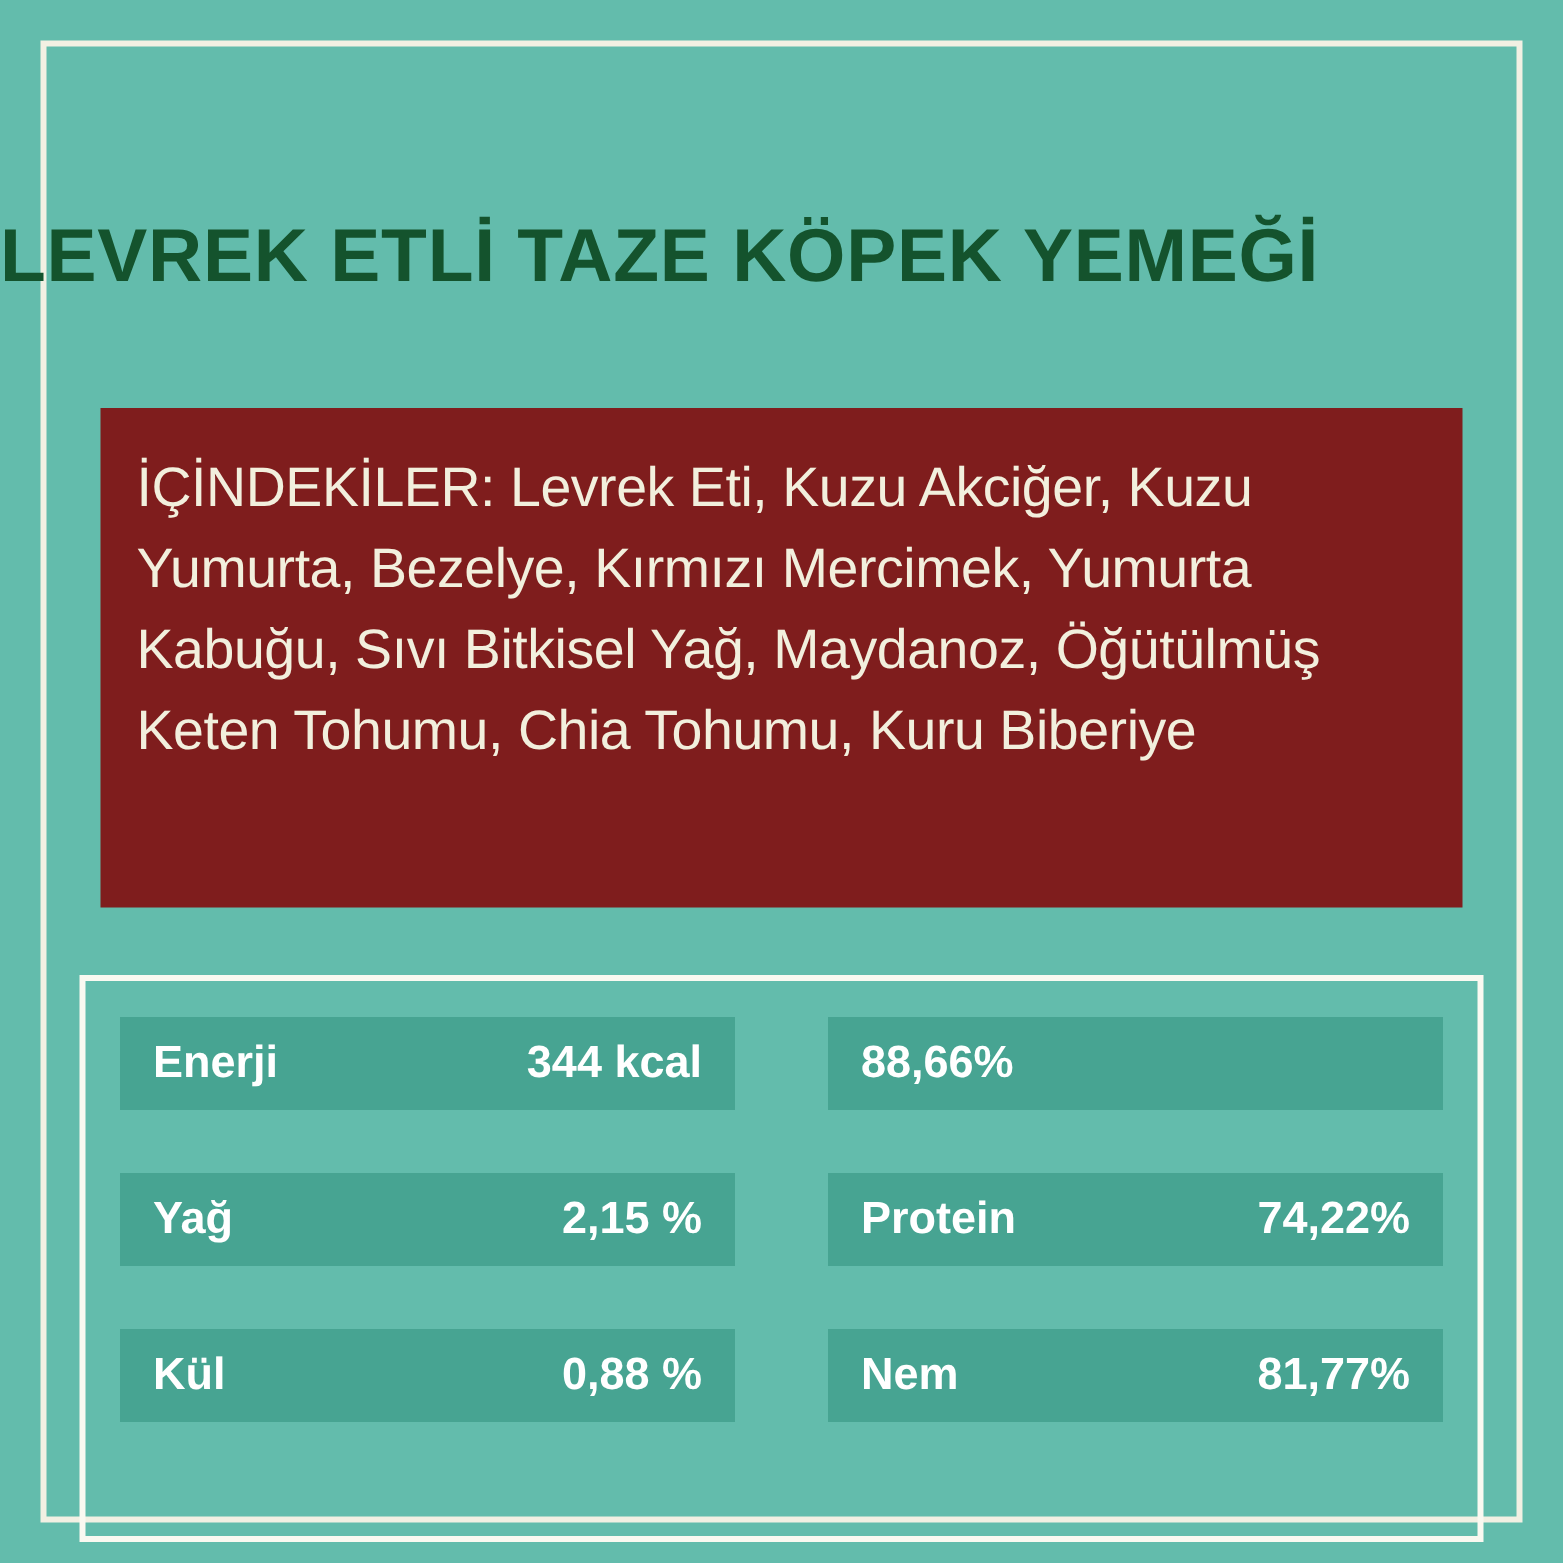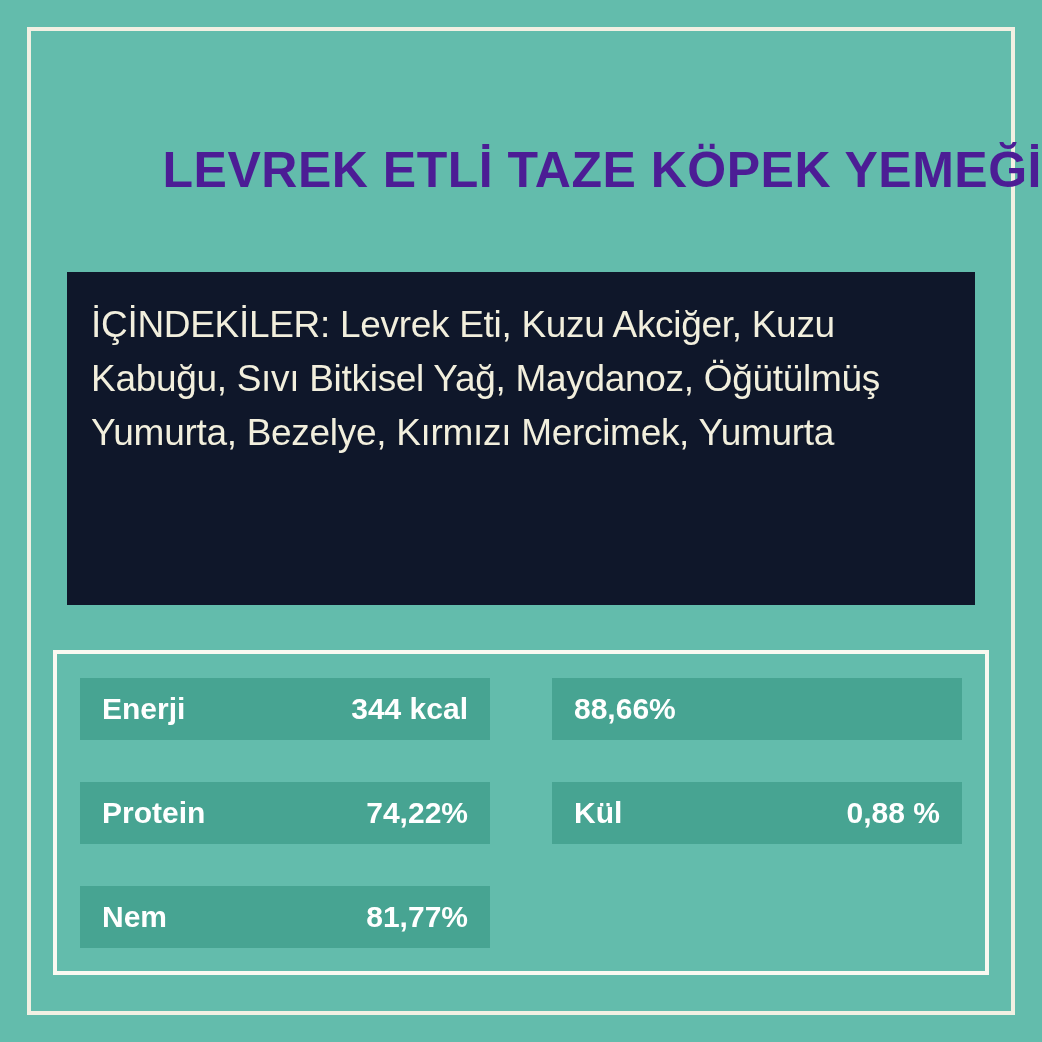--- a/index.html
+++ b/index.html
@@ -21,50 +21,50 @@
     right: 27px;
     bottom: 27px;
     border: 4px solid #F2F0E3;
     pointer-events: none;
   }
   .title {
     position: absolute;
     top: 141px;
     left: 0;
     width: 100%;
-    text-align: right;
+    text-align: left;
     font-size: 50px;
     font-weight: bold;
     letter-spacing: 0.5px;
-    color: #4c1d95;
+    color: #14532d;
     white-space: nowrap;
   }
   .ingredients {
     position: absolute;
     left: 67px;
     top: 272px;
     width: 908px;
     height: 333px;
     box-sizing: border-box;
-    background: #0f172a;
+    background: #7f1d1d;
     color: #F2EFDD;
     padding: 26px 24px 30px 24px;
     font-size: 37px;
     line-height: 54px;
     letter-spacing: -0.3px;
   }
   .ingredients .line {
     white-space: nowrap;
   }
   .nutrition {
     position: absolute;
     left: 53px;
     top: 650px;
     width: 936px;
-    height: 325px;
+    height: 378px;
     box-sizing: border-box;
     border: 4px solid #FAF9F1;
     padding: 24px 23px 21px 23px;
     display: grid;
     grid-template-columns: 1fr 1fr;
     grid-template-rows: repeat(3, 62px);
     column-gap: 62px;
     row-gap: 42px;
   }
   .cell {
@@ -84,31 +84,36 @@
 </style>
 </head>
 <body>
 
 <div class="frame"></div>
 
 <div class="title">LEVREK ETLİ TAZE KÖPEK YEMEĞİ</div>
 
 <div class="ingredients">
   <div class="line">İÇİNDEKİLER: Levrek Eti, Kuzu Akciğer, Kuzu</div>
+  <div class="line">Yumurta, Bezelye, Kırmızı Mercimek, Yumurta</div>
   <div class="line">Kabuğu, Sıvı Bitkisel Yağ, Maydanoz, Öğütülmüş</div>
-  <div class="line">Yumurta, Bezelye, Kırmızı Mercimek, Yumurta</div>
+  <div class="line">Keten Tohumu, Chia Tohumu, Kuru Biberiye</div>
 </div>
 
 <div class="nutrition">
   <div class="cell">
     <span class="label">Enerji</span>
     <span class="value">344 kcal</span>
   </div>
   <div class="cell">
     <span class="value">88,66%</span>
+  </div>
+  <div class="cell">
+    <span class="label">Yağ</span>
+    <span class="value">2,15 %</span>
   </div>
   <div class="cell">
     <span class="label">Protein</span>
     <span class="value">74,22%</span>
   </div>
   <div class="cell">
     <span class="label">Kül</span>
     <span class="value">0,88 %</span>
   </div>
   <div class="cell">

